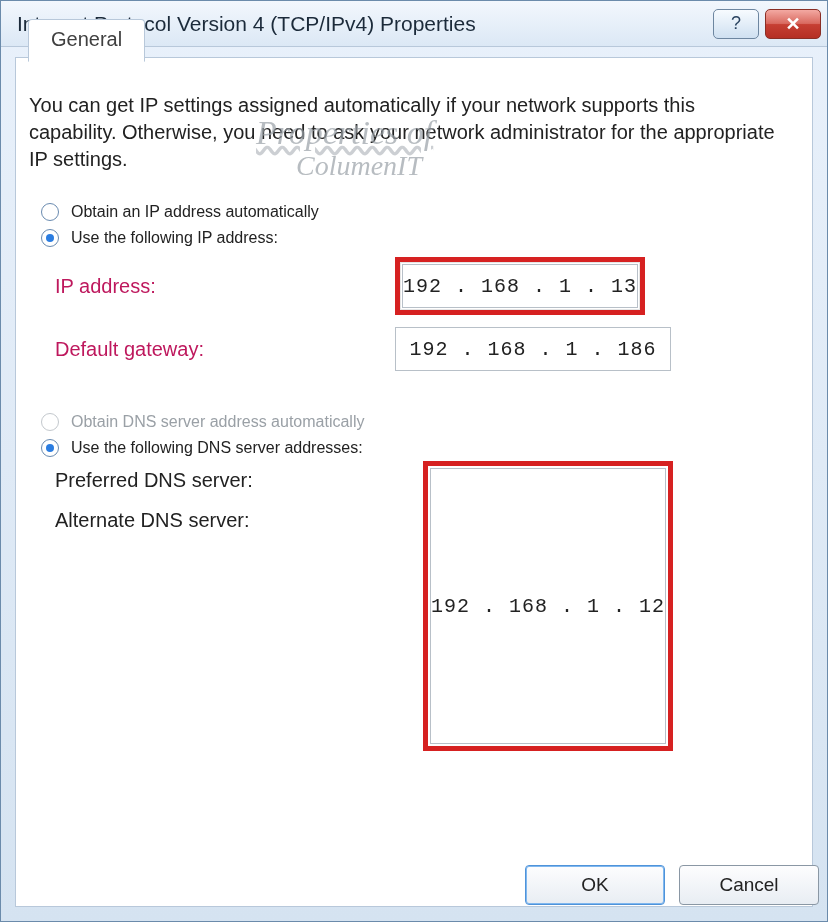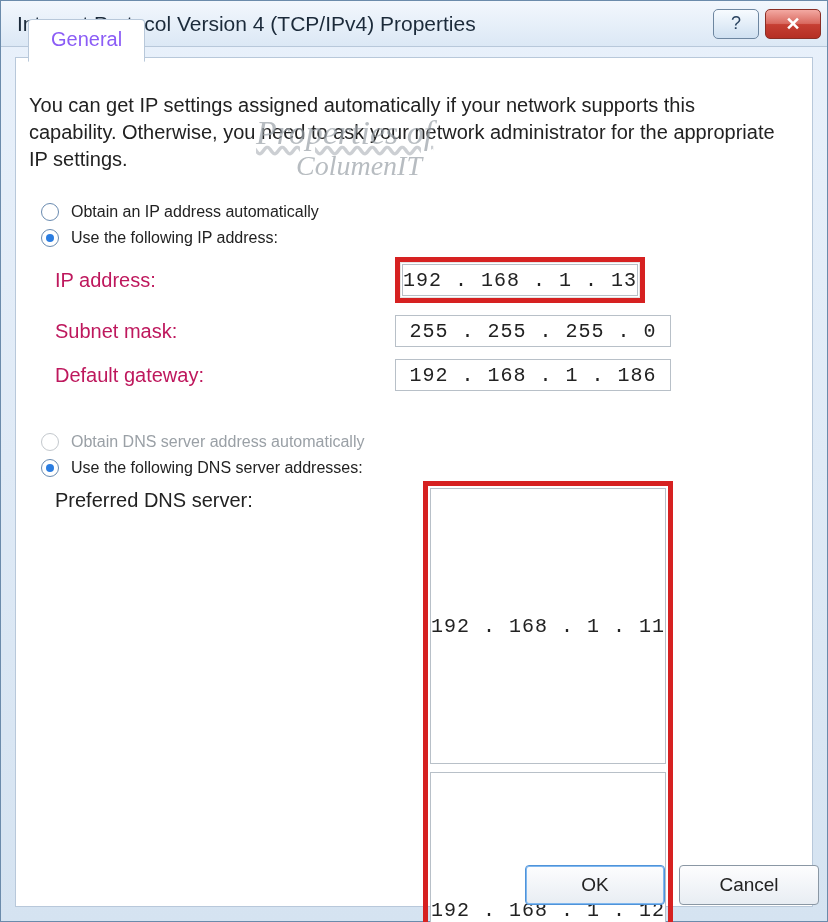--- a/index.html
+++ b/index.html
@@ -58,21 +58,21 @@
     top:-1px; left:12px;
     display:flex;
   }
   .tab {
     background:#fff;
     border:1px solid #b8c8da;
     border-bottom:1px solid #fff;
     border-radius:4px 4px 0 0;
     padding:8px 22px 10px;
     font-size:20px;
-    color:#8b5cf6;
+    color:#404040;
     position:relative;
     top:-38px;
   }
   .tabpage {
     position:absolute;
     left:0; right:0; top:0; bottom:0;
     padding: 34px 30px 18px 13px;
   }
   .desc {
     font-size:20px;
@@ -130,21 +130,21 @@
     display:flex; align-items:center;
     padding:6px 0 6px 26px;
   }
   .field-label {
     flex:0 0 340px;
     font-size:20px;
     color:#be185d;
   }
   .ipbox {
     flex:0 0 276px;
-    height:32px;
+    height:44px;
     border:1px solid #b8c0c8;
     background:#fff;
     display:flex; align-items:center; justify-content:center;
     font-family: Consolas, "Courier New", monospace;
     font-size:20px;
     color:#222;
     letter-spacing:1px;
   }
   .hlbox {
     border:5px solid #d62121;
@@ -233,24 +233,20 @@
           <span>Use the following IP address:</span>
         </div>
 
         <div class="field-row">
           <div class="field-label">IP address:</div>
           <span class="hlbox">
             <div class="ipbox">192 . 168 .  1  .  13</div>
           </span>
         </div>
         <div class="field-row">
-          <div class="field-label">Subnet mask:</div>
-          <div class="ipbox">255 . 255 . 255 .  0</div>
-        </div>
-        <div class="field-row">
           <div class="field-label">Default gateway:</div>
           <div class="ipbox">192 . 168 .  1  . 186</div>
         </div>
       </div>
 
       <div class="sep"></div>
 
       <div class="group group-indent">
         <div class="radio-row disabled">
           <span class="radio disabled"></span>
@@ -259,24 +255,24 @@
         <div class="radio-row">
           <span class="radio">
               <span class="dot"></span>
             </span>
           <span>Use the following DNS server addresses:</span>
         </div>
 
         <div class="dnsfields">
           <div class="labels">
             <div>Preferred DNS server:</div>
+            <div>Alternate DNS server:</div>
           </div>
           <div class="stackwrap">
             <span class="hlstack">
-              <div class="ipbox">192 . 168 .  1  .  11</div>
               <div class="ipbox">192 . 168 .  1  .  12</div>
             </span>
           </div>
         </div>
       </div>
 
     </div>
   </div>
 
   <div class="footer">

